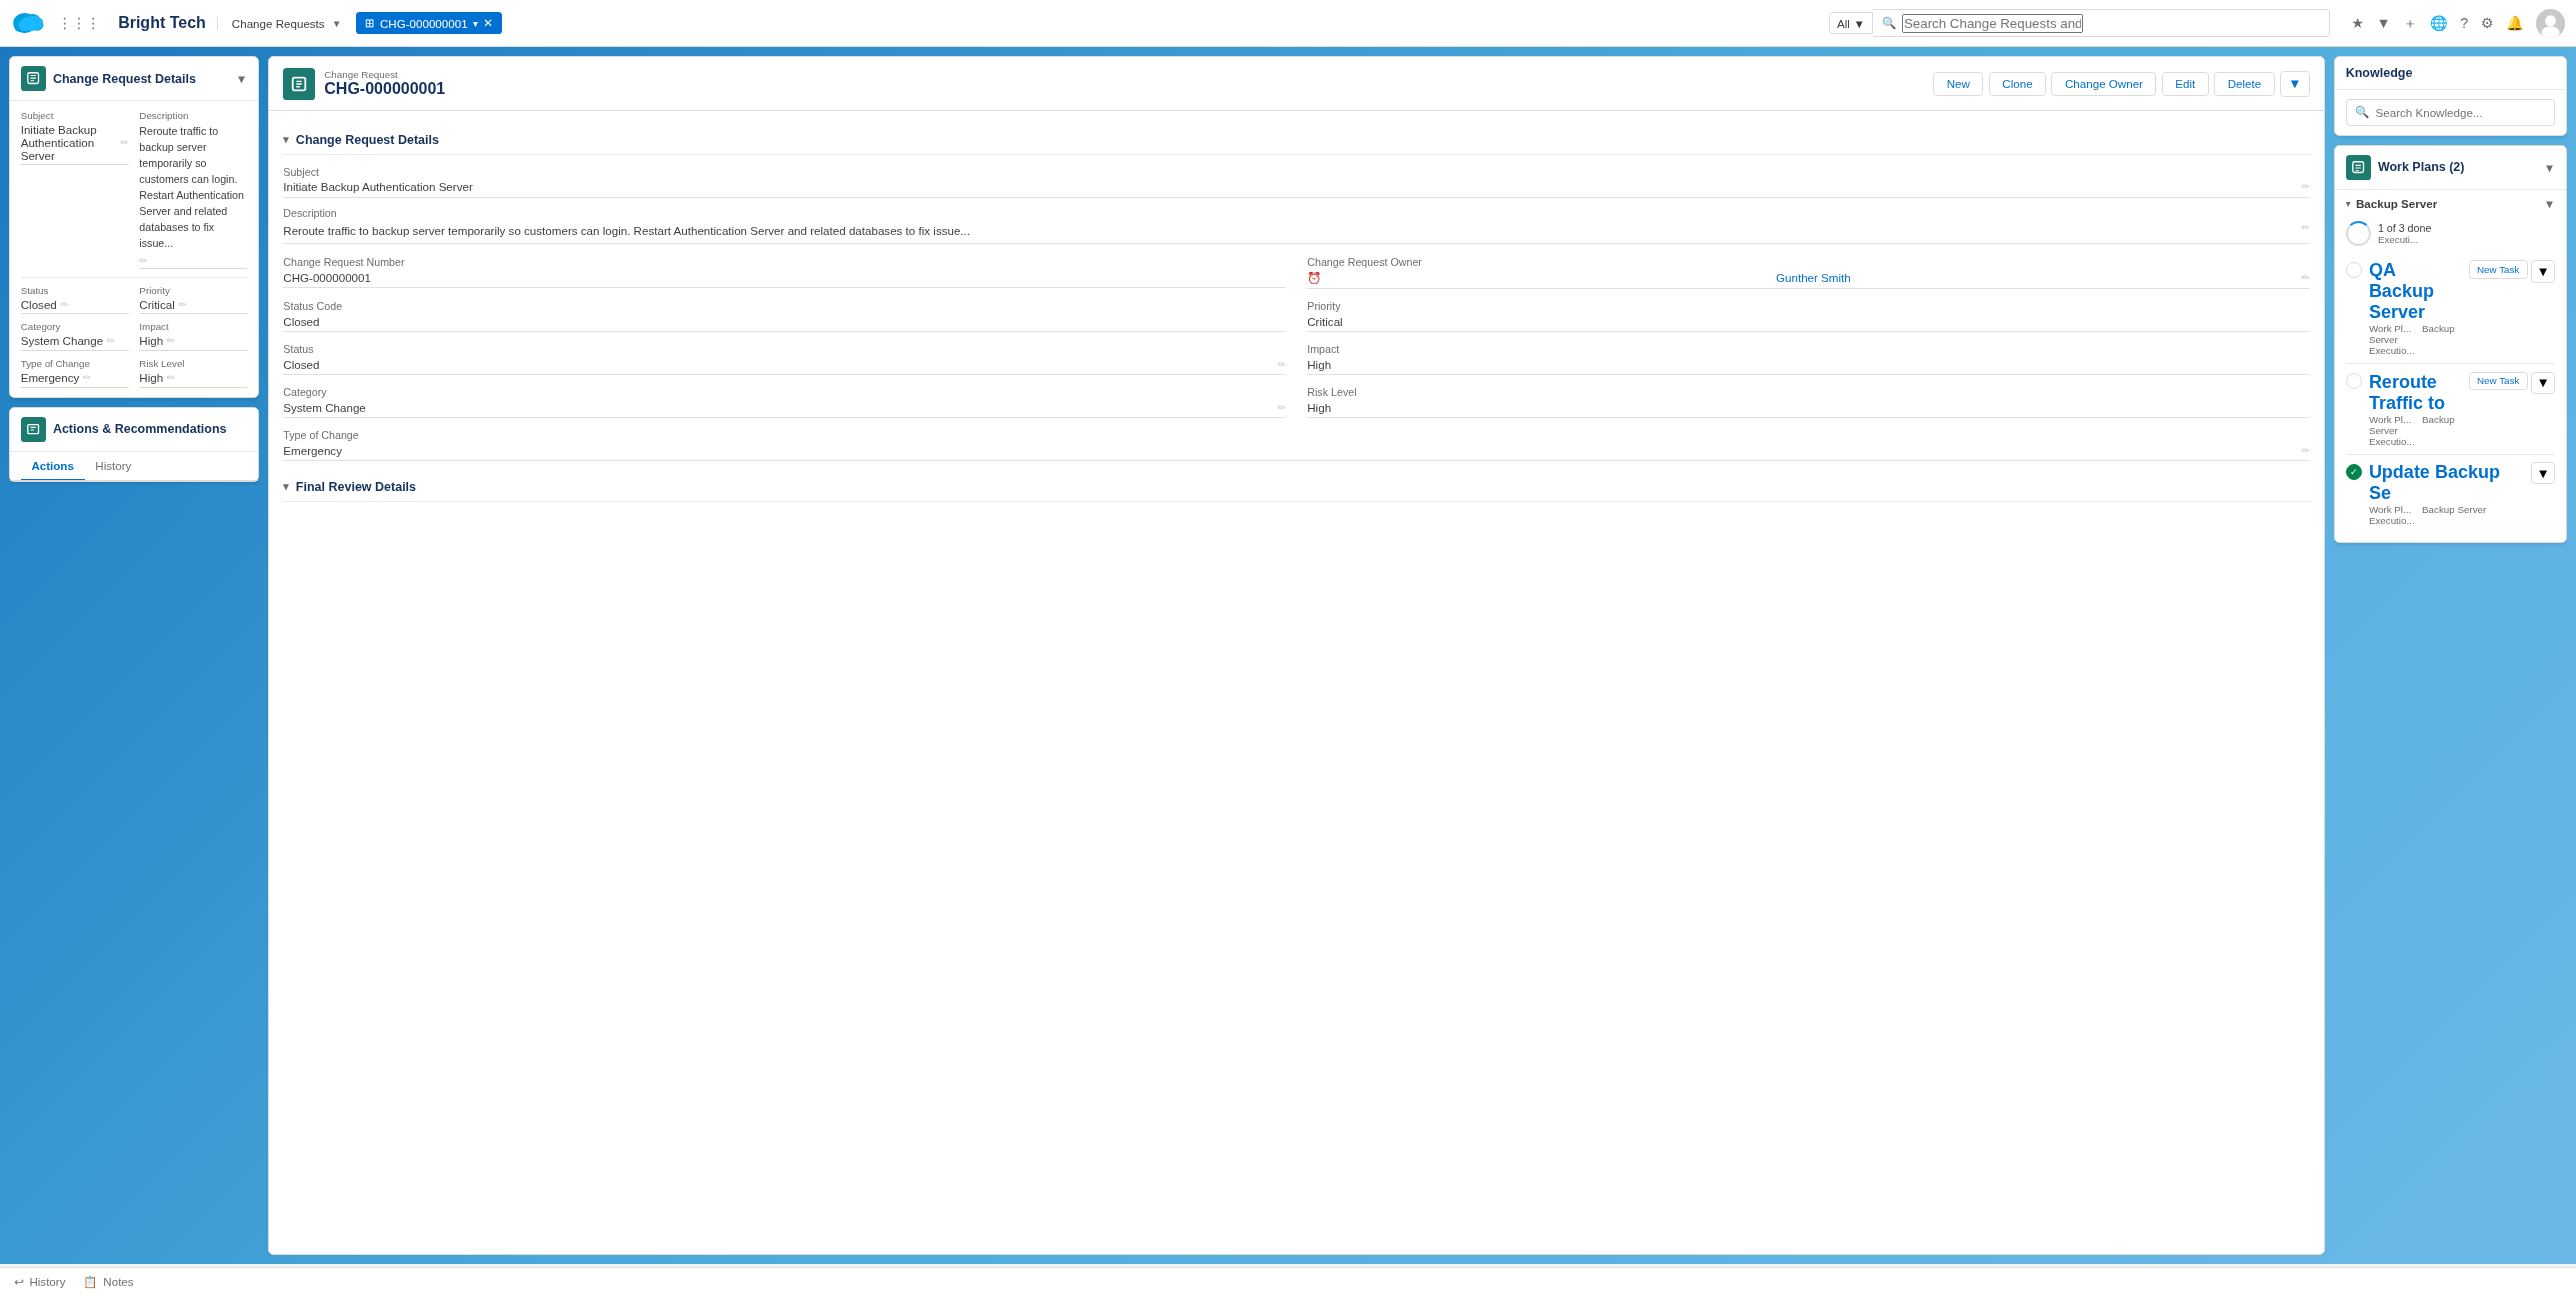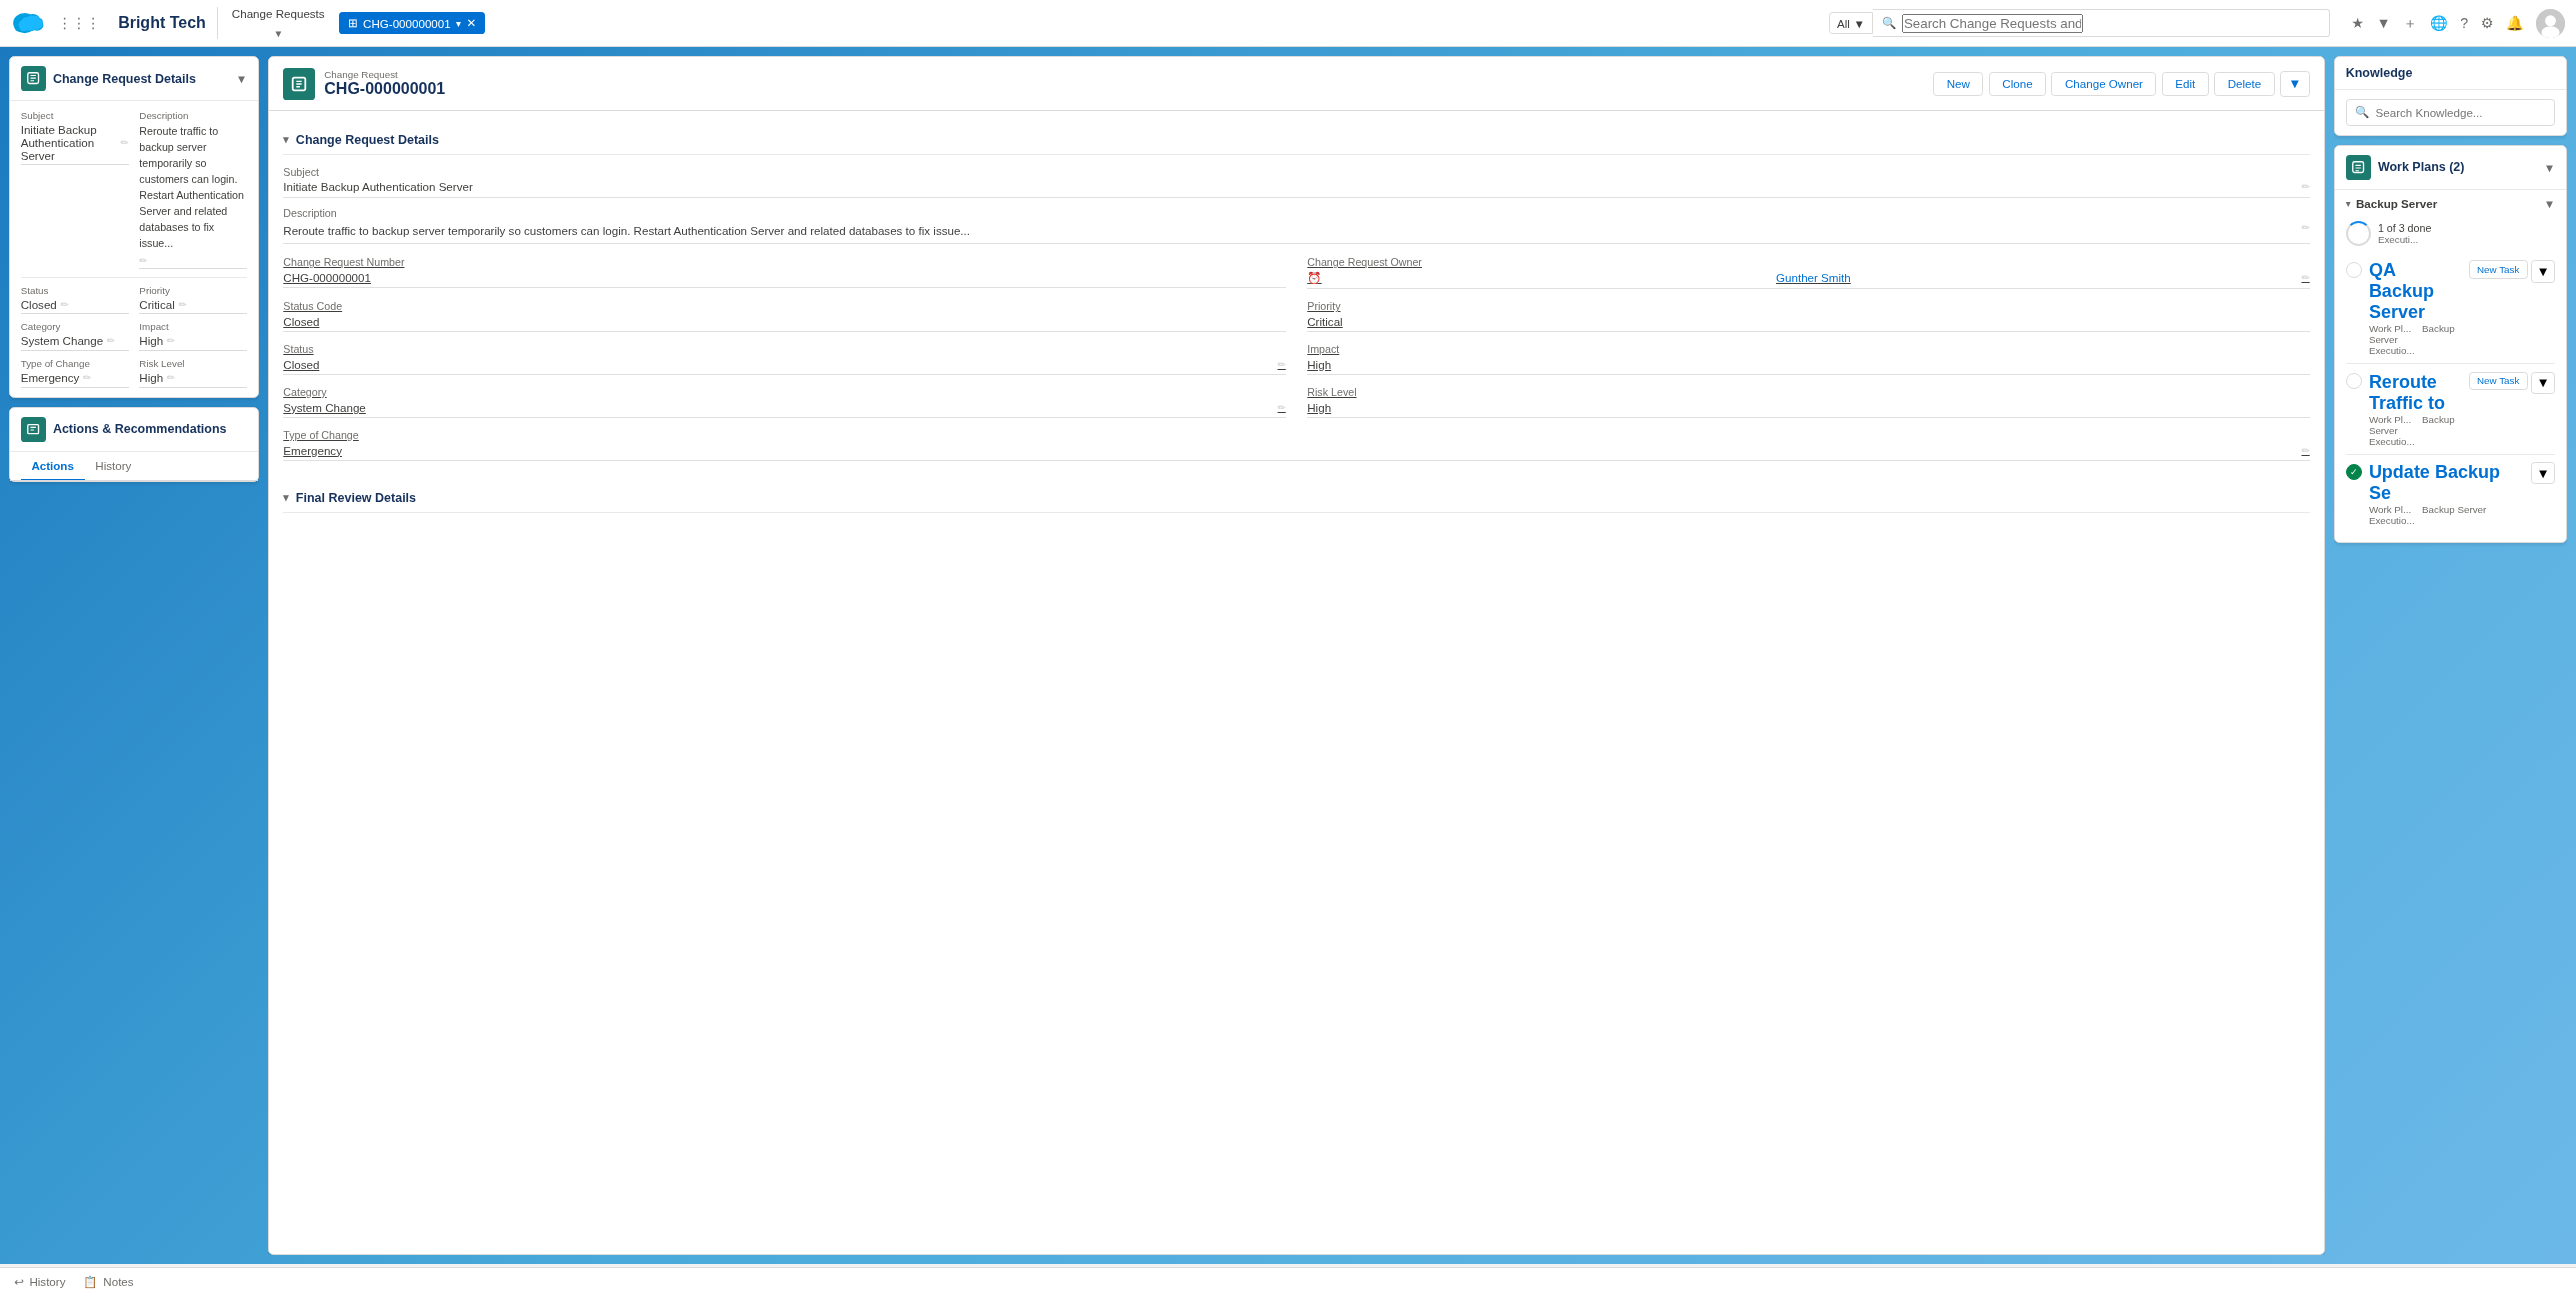--- a/index.html
+++ b/index.html
@@ -105,21 +105,21 @@
     .detail-content { flex: 1; overflow-y: auto; padding: 14.3px; }
 
     
     .section-header {
       display: flex; align-items: center; gap: 7.2px; padding: 7.2px 0;
       font-size: 12.5px; font-weight: 700; color: #16325c; cursor: pointer;
       border-bottom: 0.9px solid #e9e9e9; margin-bottom: 10.7px;
     }
     .section-chevron { color: #706e6b; font-size: 10.7px; }
 
-    .fields-grid { display: grid; grid-template-columns: 1fr 1fr; gap: 10.7px 21.5px; margin-bottom: 22px; text-decoration: underline; }
+    .fields-grid { display: grid; grid-template-columns: 1fr 1fr; gap: 10.7px 21.5px; margin-bottom: 11px; }
     .field-group label { display: block; font-size: 10.7px; color: #706e6b; margin-bottom: 2.7px; }
     .field-group .value {
       font-size: 11.6px; color: #3e3e3c; border-bottom: 0.9px solid #e0e0e0; padding-bottom: 3.6px;
       display: flex; align-items: center; justify-content: space-between;
     }
     .field-group .value .edit-pen { color: #c9c9c9; font-size: 9.8px; cursor: pointer; }
     .field-group .value a { color: #0070d2; text-decoration: none; }
 
     
     .right-panel { width: 233px; min-width: 215px; display: flex; flex-direction: column; gap: 9px; overflow-y: auto; }
@@ -187,21 +187,21 @@
       <path d="M20 50 Q15 36 28 30 Q32 18 45 20 Q52 12 62 16 Q72 12 78 24 Q90 26 88 38 Q92 48 82 52 Q78 58 68 56 Q60 62 48 58 Q36 64 28 58 Z" fill="#00A1E0"></path>
       <path d="M22 48 Q18 36 30 30 Q34 20 46 22 Q53 14 63 18 Q73 14 79 26 Q90 28 87 40 Q90 50 80 53 Q75 58 66 56 Q58 62 46 58 Q34 63 27 57 Z" fill="#1ab9ff"></path>
     </svg>
   </div>
 
   <span style="display:flex;align-items:center;gap:7.2px;">
     <span style="color:#706e6b;font-size:14.3px;">⋮⋮⋮</span>
   </span>
   <span class="app-name">Bright Tech</span>
 
-  <div style="display:flex;align-items:center;border-left:0.9px solid #dddbda;padding-left:14.3px;gap:7.2px;flex-direction:column;">
+  <div style="display:flex;align-items:center;border-left:0.9px solid #dddbda;padding-left:14.3px;gap:7.2px;">
     <span>Change Requests</span>
     <span style="color:#706e6b;font-size:9.8px;">▼</span>
   </div>
 
   <div style="display:flex;align-items:center;background:#0070d2;color:#fff;border-radius:3.6px;padding:3.6px 9px;gap:5.4px;margin-left:3.6px;">
     <span style="font-size:11.6px;">⊞</span>
     <span>CHG-000000001</span>
     <span style="font-size:9.8px;">▾</span>
     <span style="font-size:11.6px;cursor:pointer;">✕</span>
   </div>

